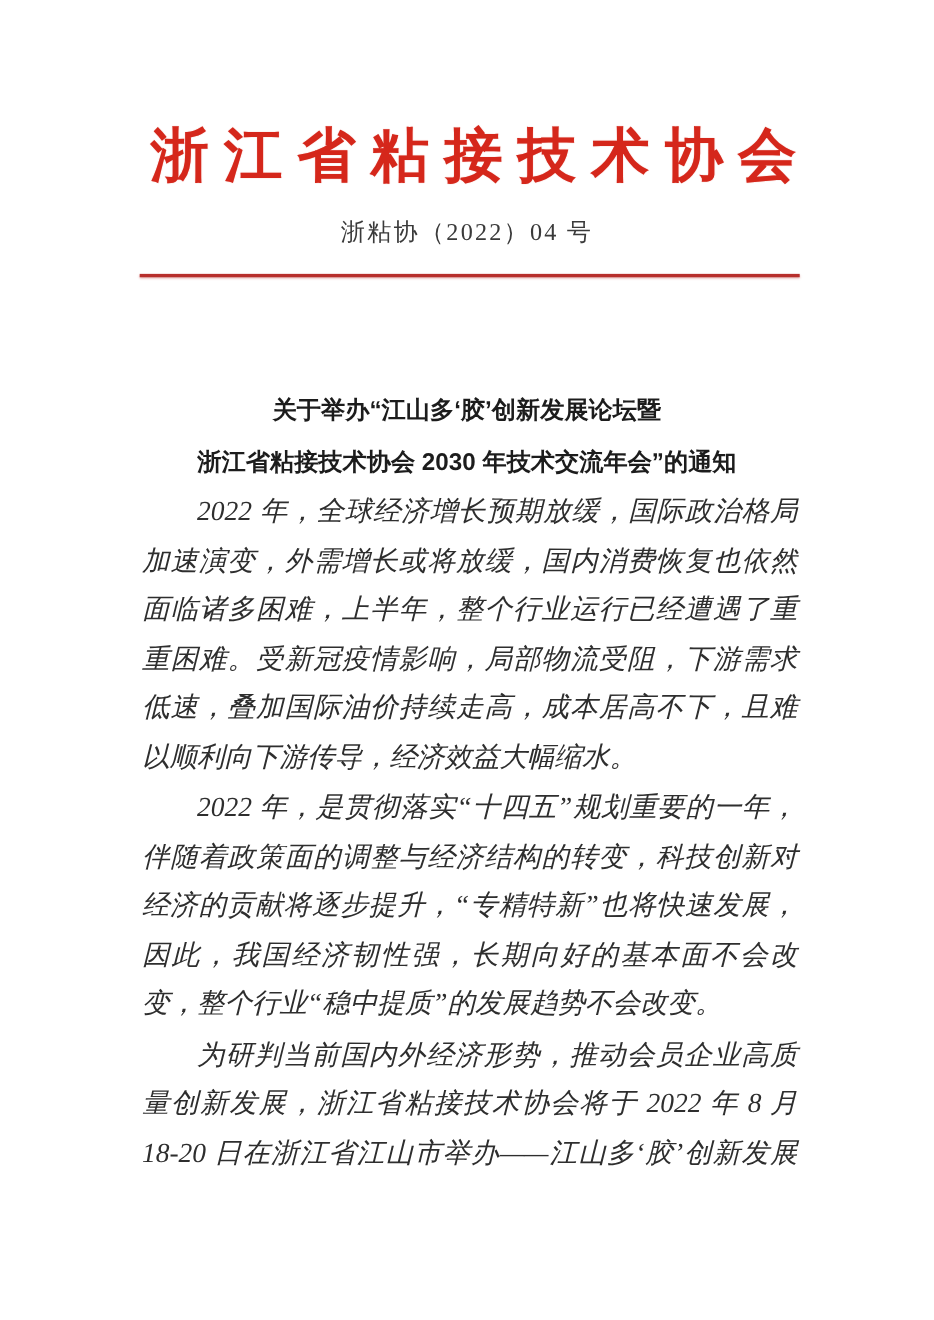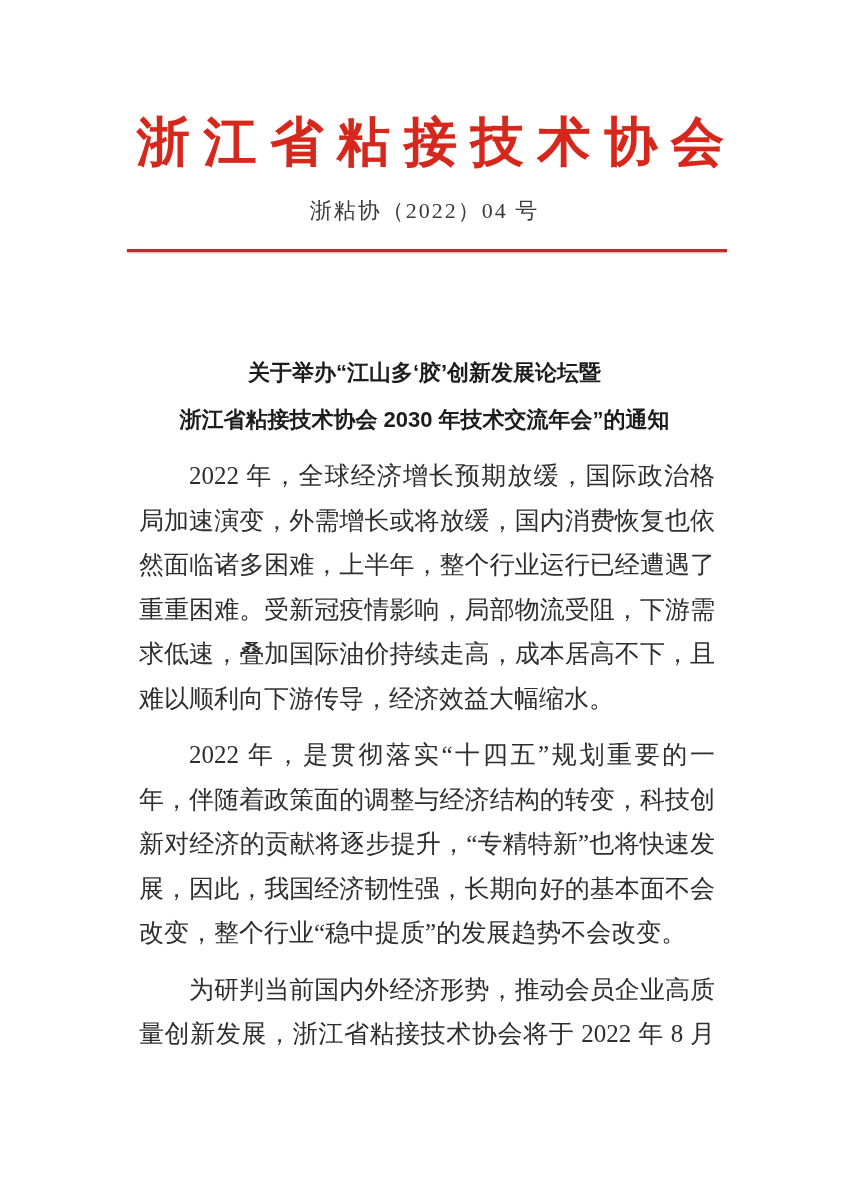--- a/index.html
+++ b/index.html
@@ -78,22 +78,23 @@
     position: absolute;
     top: 442px;
     left: 127px;
     width: 600px;
     font-size: 25px;
     line-height: 44.5px;
     text-align: justify;
     color: #2e2e2e;
   }
   .body-text p {
-    margin: 12px;
+    margin: 2px;
     text-indent: 2em;
+    font-style: italic;
   }
 
   
   .watermark {
     position: absolute;
     top: 1142px;
     left: 592px;
     display: flex;
     align-items: center;
     gap: 7px;

